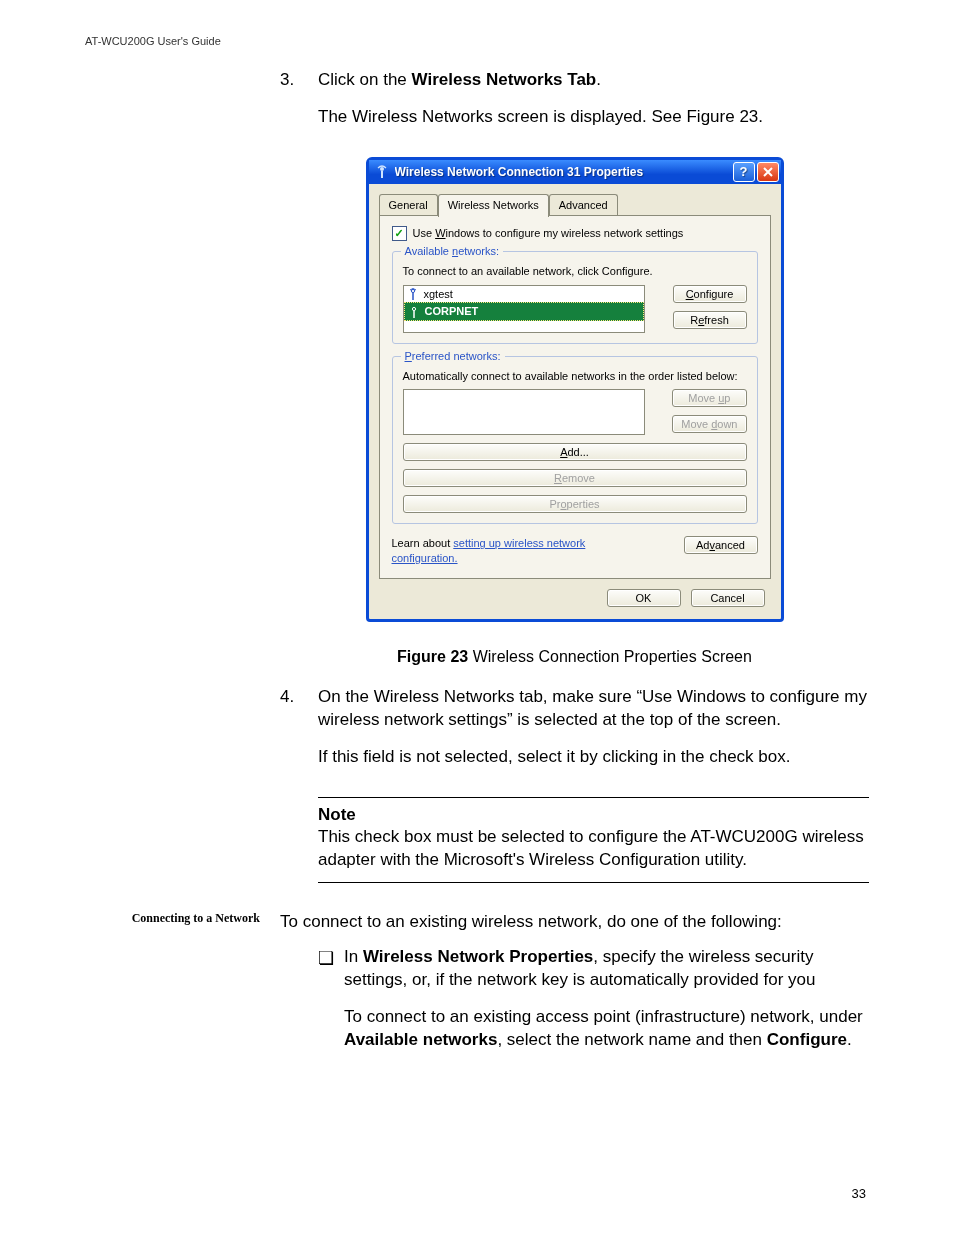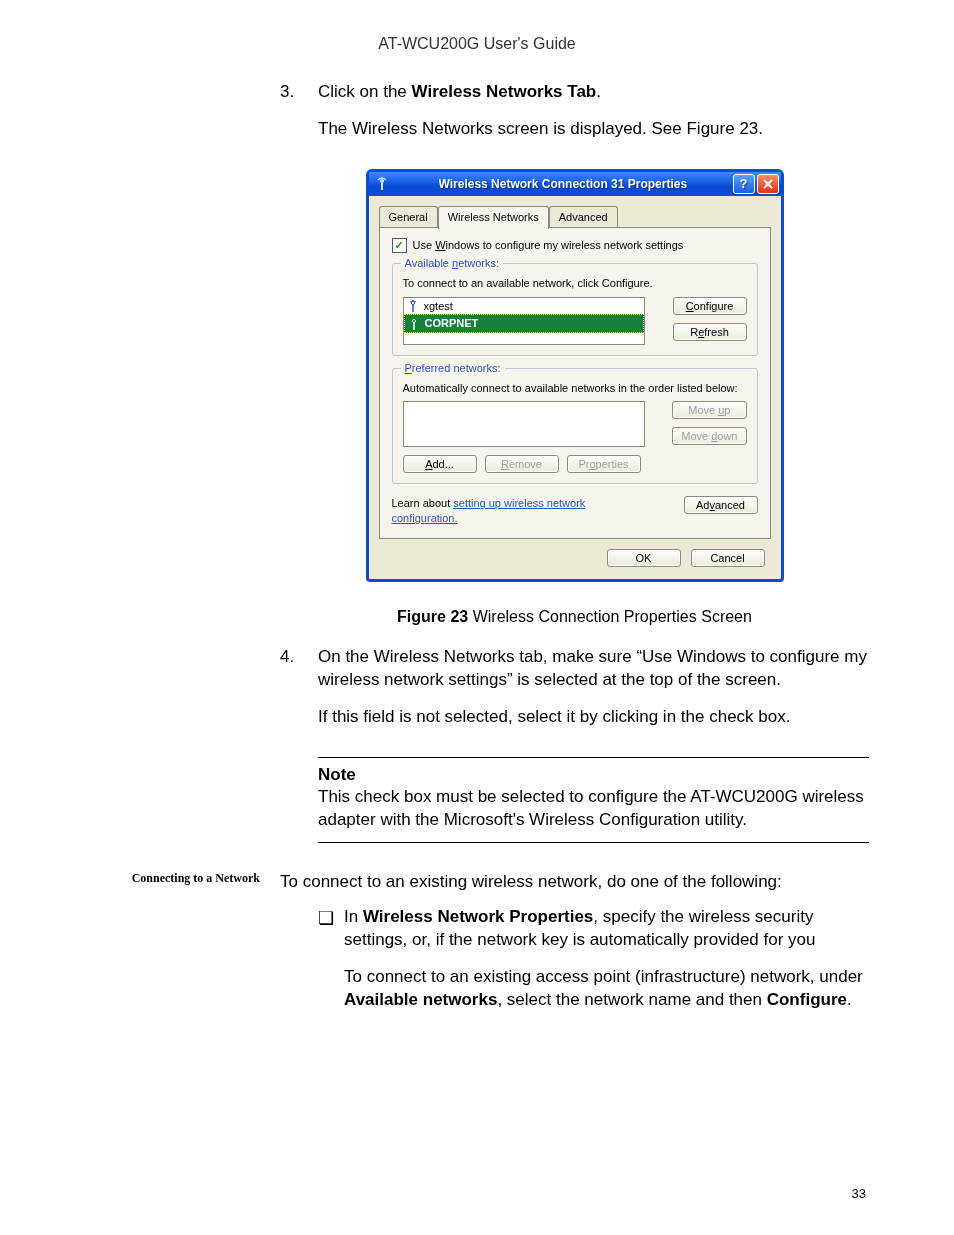--- a/index.html
+++ b/index.html
@@ -11,24 +11,24 @@
     width: 954px;
   }
   .page {
     position: relative;
     width: 954px;
     height: 1235px;
     box-sizing: border-box;
     padding: 35px 85px 40px 85px;
   }
   .header-right {
-    text-align: center;
-    font-size: 16px;
+    text-align: left;
+    font-size: 11px;
     color: #333;
-    margin-bottom: 28px;
+    margin-bottom: 22px;
   }
   .body-col {
     margin-left: 195px;
     font-size: 17px;
     line-height: 1.35;
   }
   .step {
     display: flex;
     margin-bottom: 14px;
   }
@@ -114,21 +114,20 @@
     color: #fff;
     font-weight: bold;
     font-size: 12px;
     padding: 0 2px 0 6px;
     text-shadow: 1px 1px 1px rgba(0,0,0,.4);
   }
   .xp-titlebar .title {
     flex: 1;
     white-space: nowrap;
     overflow: hidden;
-    margin-left: 44px;
   }
   .xp-tb-icon {
     width: 14px; height: 14px; margin-right: 6px;
     display: inline-flex; align-items: center; justify-content: center;
   }
   .xp-tb-btn {
     width: 20px; height: 18px;
     margin-left: 2px;
     border: 1px solid #fff;
     border-radius: 3px;
@@ -249,21 +248,21 @@
     padding: 10px 6px 2px 6px;
   }
   .link { color: #2a54c7; text-decoration: underline; cursor: pointer; }
   .preferred-list {
     border: 1px solid #8b8b7a;
     background: #fff;
     width: 240px;
     height: 44px;
   }
   .lower-btn-row {
-    display: flex; gap: 8px; margin-top: 8px;
+    display: flex; gap: 8px; margin-top: 8px; flex-direction: column;
   }
   .learn-row {
     display: flex; align-items: flex-start; justify-content: space-between;
     margin-top: 10px;
   }
 </style>
 </head>
 <body>
 
 <div class="page">

